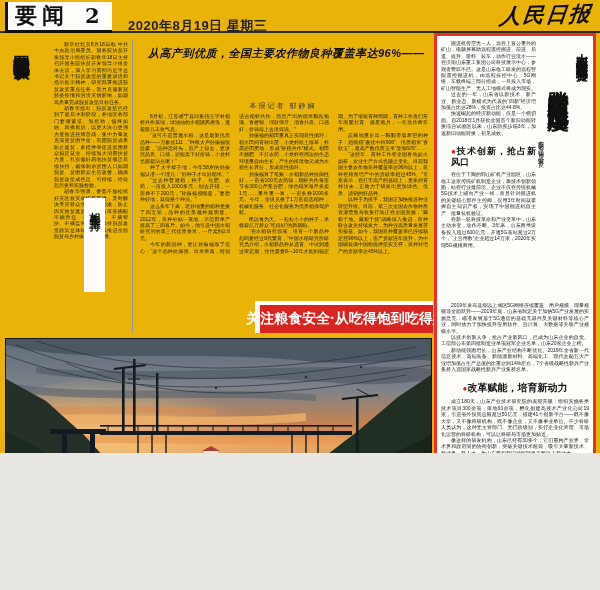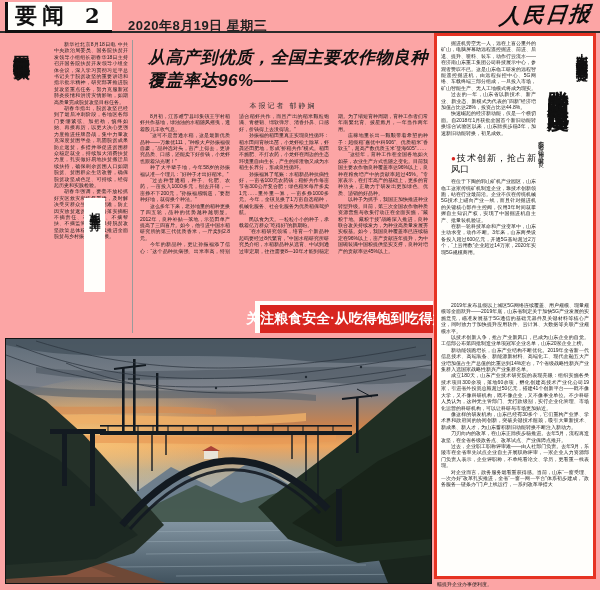--- a/index.html
+++ b/index.html
@@ -1,16 +1,16 @@
 <!DOCTYPE html>
 <html><head>
 <meta charset="utf-8">
 <style>
   html,body{margin:0;padding:0;background:#e9e7e2;}
-  #page{position:relative;width:600px;height:590px;background:#fca5a5;overflow:hidden;
+  #page{position:relative;width:600px;height:453px;background:#eab308;overflow:hidden;
         font-family:"Liberation Sans",sans-serif;color:#111;}
   
   .header{position:absolute;left:0;top:0;width:600px;height:33px;}
   .header-rule{position:absolute;left:0;top:31px;width:600px;height:2px;background:#2b2b2b;}
   .section-block{position:absolute;left:5px;top:2px;height:27px;border-left:3px solid #111;
         border-bottom:3px solid #111;display:flex;align-items:center;padding:0 12px 1px 7px;gap:16px;background:#fffefb;}
   .section-title{font-size:22px;font-weight:bold;letter-spacing:5px;font-family:"DejaVu Serif",serif;}
   .page-num{font-size:21px;font-weight:bold;font-family:"DejaVu Serif",serif;}
   .date-line{position:absolute;left:128px;top:17px;font-size:13px;font-weight:bold;color:#222;letter-spacing:.5px;}
   .masthead{position:absolute;right:8px;top:1px;font-size:21px;font-weight:bold;font-style:italic;
@@ -20,42 +20,42 @@
   .tiny p{margin:0;text-indent:2em;}
   
   .left-art{position:absolute;left:4px;top:40px;width:124px;height:293px;}
   .left-headline{position:absolute;left:6px;top:2px;height:290px;writing-mode:vertical-rl;
         font-size:16.5px;font-weight:bold;font-family:"DejaVu Serif",serif;letter-spacing:.5px;}
   .left-body{position:absolute;left:50px;top:1px;width:74px;height:290px;}
   .left-byline{position:absolute;left:80px;top:158px;height:84px;writing-mode:vertical-rl;
         font-size:11px;font-weight:bold;background:#fffefb;padding:5px 3px;letter-spacing:2px;}
   
   .center-art{position:absolute;left:132px;top:40px;width:300px;height:293px;border-left:1px solid #9a9a9a;}
-  .kicker{position:absolute;left:15px;top:6px;font-size:17px;font-weight:bold;font-style:italic;letter-spacing:.5px;}
+  .kicker{position:absolute;left:15px;top:6px;font-size:11px;font-weight:bold;font-style:italic;letter-spacing:.5px;}
   .c-title{position:absolute;left:0;top:23px;width:100%;text-align:center;font-size:29px;font-weight:bold;
         letter-spacing:5px;font-family:"DejaVu Serif",serif;}
   .c-byline{position:absolute;left:0;top:61px;width:100%;text-align:center;font-size:7px;color:#333;letter-spacing:2px;}
   .c-cols{position:absolute;left:7px;top:73px;width:288px;height:219px;column-count:3;column-gap:9px;}
   .banner{position:absolute;right:0;bottom:0;width:178px;height:32px;border-top:4px solid #fffefb;
         border-left:5px solid #fffefb;box-sizing:border-box;}
   .banner-in{height:100%;background:#d8251f;color:#fff;font-weight:bold;font-size:14px;
         display:flex;align-items:center;justify-content:center;letter-spacing:0;white-space:nowrap;}
   
   .right-art{position:absolute;left:434px;top:33px;width:162px;height:546px;border:3px solid #e63323;
         box-sizing:border-box;background:#fffefb;}
   .r-inner{position:relative;width:100%;height:100%;}
   .r-topic{position:absolute;right:3px;top:7px;height:165px;writing-mode:vertical-rl;
         font-size:12px;font-weight:bold;letter-spacing:1.5px;}
   .r-title{position:absolute;right:19px;top:37px;height:255px;writing-mode:vertical-rl;
         font-size:22px;font-weight:bold;font-family:"DejaVu Serif",serif;letter-spacing:1px;}
   .r-byline{position:absolute;right:48px;top:100px;height:115px;writing-mode:vertical-rl;
         font-size:6px;color:#222;letter-spacing:1.5px;}
   .r-top-text{position:absolute;left:4px;top:4px;width:95px;height:259px;}
   .r-bottom-text{position:absolute;left:4px;top:266px;width:148px;height:270px;}
-  .r-head{font-weight:normal;color:#111;margin:17px 0 3px;text-indent:0;}
+  .r-head{font-weight:bold;color:#111;margin:10px 0 3px;text-indent:0;}
   .r-head1{font-size:9px;line-height:11px;padding-left:10px;}
   .r-head2{font-size:10px;line-height:12px;text-align:center;}
   .r-head .bullet{color:#d8251f;font-size:8px;}
   .r-overflow{position:absolute;left:437px;top:581px;width:157px;font-size:5px;line-height:6px;
         color:#1c1c1c;white-space:nowrap;overflow:hidden;}
   
   .photo{position:absolute;left:5px;top:338px;width:427px;height:246px;border:1px solid #141414;
         box-sizing:border-box;background:#888;}
   .photo svg{display:block;}
 </style>
@@ -127,20 +127,23 @@
             <p>在新一轮科技革命和产业变革中，山东主动求变，动作不断。3年来，山东两类设备投入超过600亿元，开通5G基站超过2万个，“上云用数”企业超过14万家，2020年实现5G规模商用。</p>
           </div>
       </div>
 
       <div class="r-bottom-text tiny">
         <div>
             <p>2019年发布县级以上城区5G网络连续覆盖、用户规模、现量规模等全面跃升——2019年底，山东省制定关于加快5G产业发展的实施意见，瞄准发展基于5G通信的基础元器件及关键材料等核心产业，同时致力于加快提升应用软件、云计算、大数据等关联产业规模水平。</p>
             <p>以技术创新人争，抢占产业新风口，已成为山东企业的自觉。工信部公布第四批制造业单项冠军企业名单，山东20家企业上榜。</p>
             <p>新动能领跑增长，山东产业结构不断优化。2019年全省新一代信息技术、高端装备、新能源新材料、高端化工、现代金融五大产业增加值占生产总值的比重达到14%左右，7个省级战略性新兴产业集群入选国家战略性新兴产业集群名单。</p>
           </div>
+        <div class="r-head r-head2">
+          <span class="bullet">●</span><span>改革赋能，培育新动力</span>
+        </div>
         <div>
             <p>成立180天，山东产业技术研究院的表现亮眼：组织实施各类技术项目300余项，落地60余项，孵化创建高技术产业化公司19家，引进省外投资总额超过50亿元，搭建41个创新平台——既不像大学，又不像科研机构，既不像企业，又不像事业单位。不少科研人员认为，这种无主管部门、无行政级别，实行企业化管理、市场化运营的科研机构，可以让科研与市场更加贴近。</p>
             <p>像这样的研发机构，山东已经有30多个，它们重构产业界、学术界和政府间的协同创新，突破关键技术瓶颈，吸引大量新技术、新成果、新人才，为山东蓄积新旧动能转换不断注入新动力。</p>
             <p>刀刃向内的改革，在山东正蹄疾步稳推进。去年5月，流程再造攻坚，在全省各级政务点、改革试点、产业保障点推开。</p>
             <p>过去，企业职工职称评审难——由人社部门负责。去年9月，乐陵市在全省率先试点企业自主开展职称评审，一家企业人力资源部门负责人表示，企业评职称，不单纯看论文、学历，更看重一线表现。</p>
             <p>对企业而言，政务服务最看重获得感。当前，山东“一窗受理、一次办好”改革扎实推进，全省“一窗一网一平台”体系初步建成，“政务服务一链条办”门户上线运行，一系列改革举措大</p>
           </div>
       </div>
     </div>
   </div>

